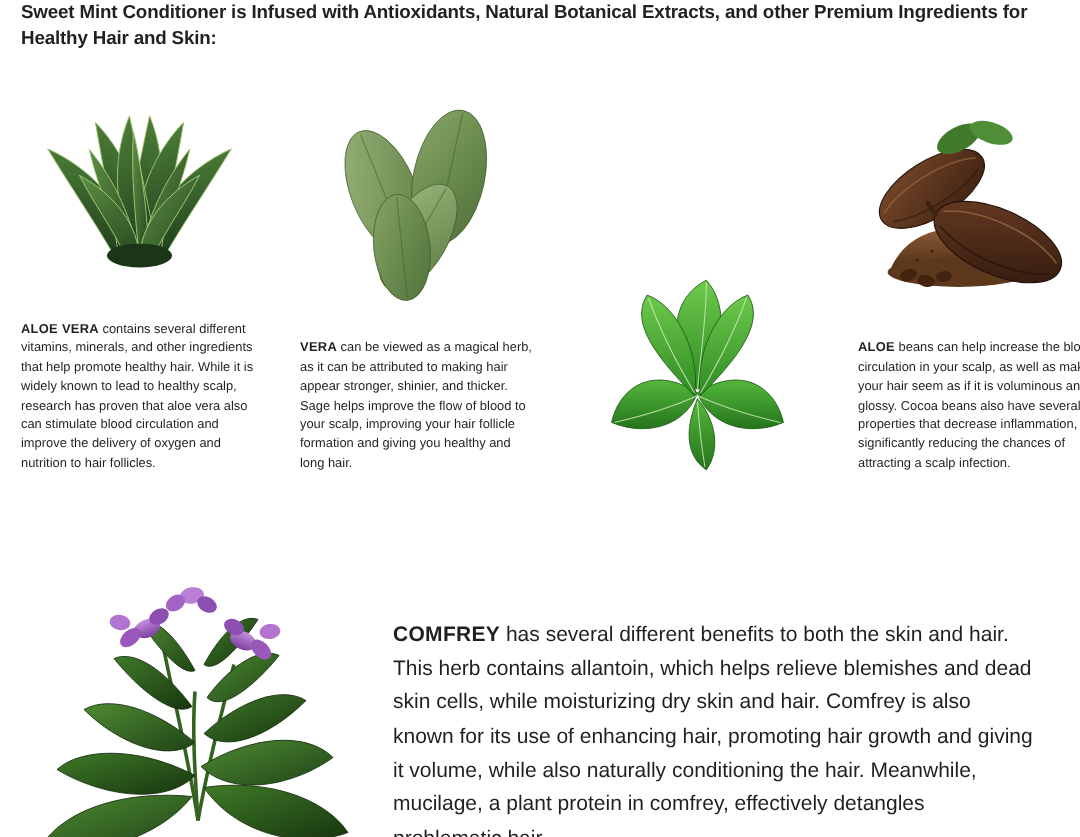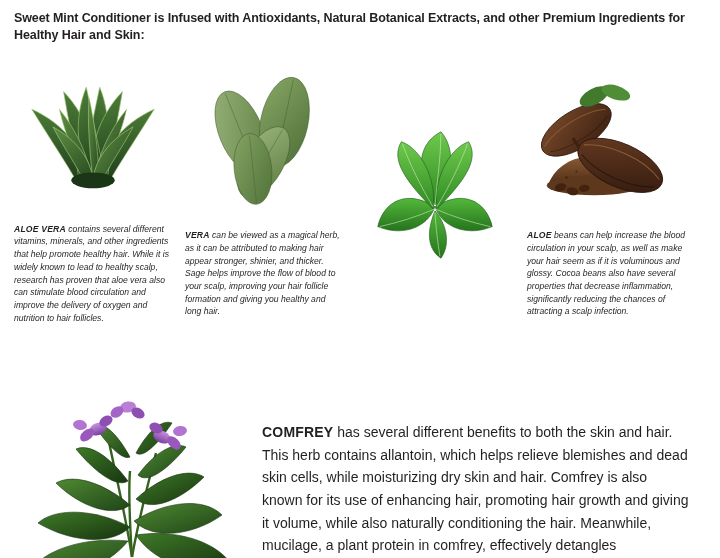--- a/index.html
+++ b/index.html
@@ -13,37 +13,36 @@
     font-family: "Liberation Sans", sans-serif;
     color: #231f20;
     overflow: hidden;
     position: relative;
   }
   .page {
     width: 720px;
     height: 556px;
     position: relative;
     box-sizing: border-box;
-    padding: 10px 14px 0 14px;
+    padding: 0 14px 0 14px;
   }
   .headline {
     font-size: 12.5px;
     font-weight: bold;
     line-height: 1.35;
     margin: 0 0 14px 0;
     letter-spacing: -0.1px;
     color: #231f20;
   }
   .grid {
     display: flex;
     flex-direction: row;
     justify-content: flex-start;
-    align-items: center;
-    gap: 1px;
-    font-style: italic;
+    align-items: flex-end;
+    gap: 16px;
   }
   .col {
     width: 170px;
     box-sizing: border-box;
     padding-right: 12px;
   }
   .imgbox {
     height: 145px;
     display: flex;
     align-items: flex-end;

